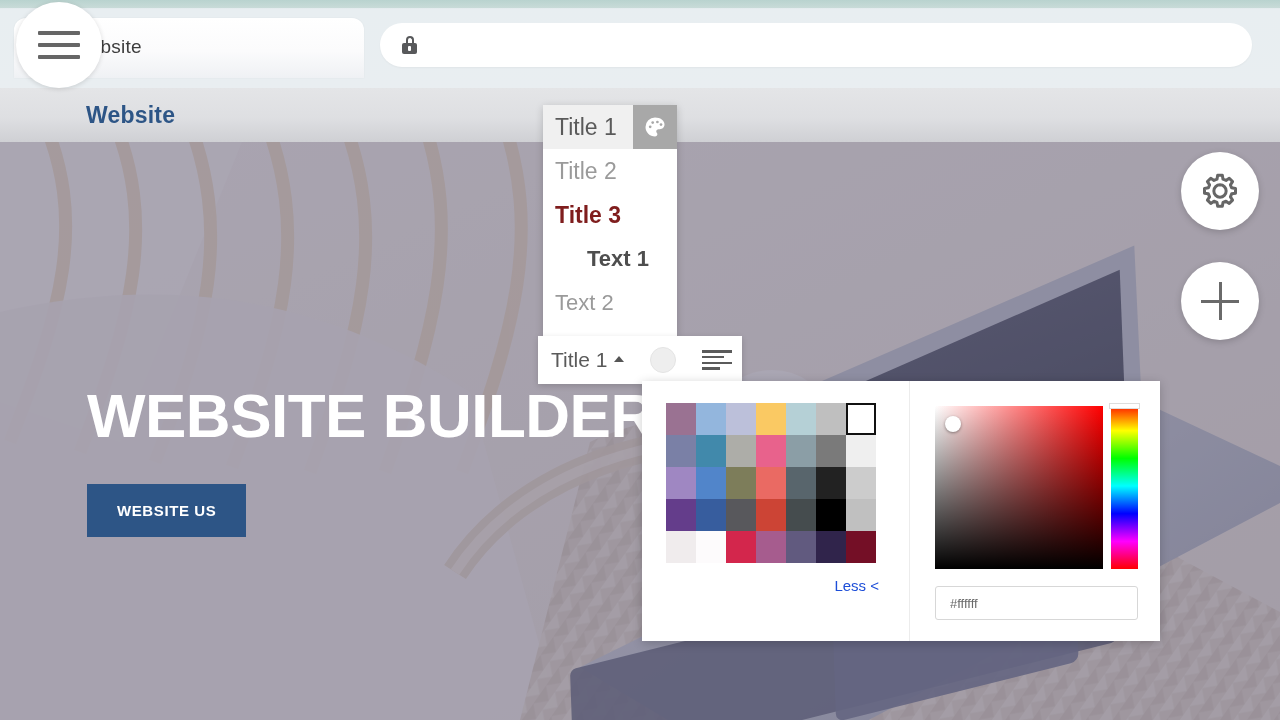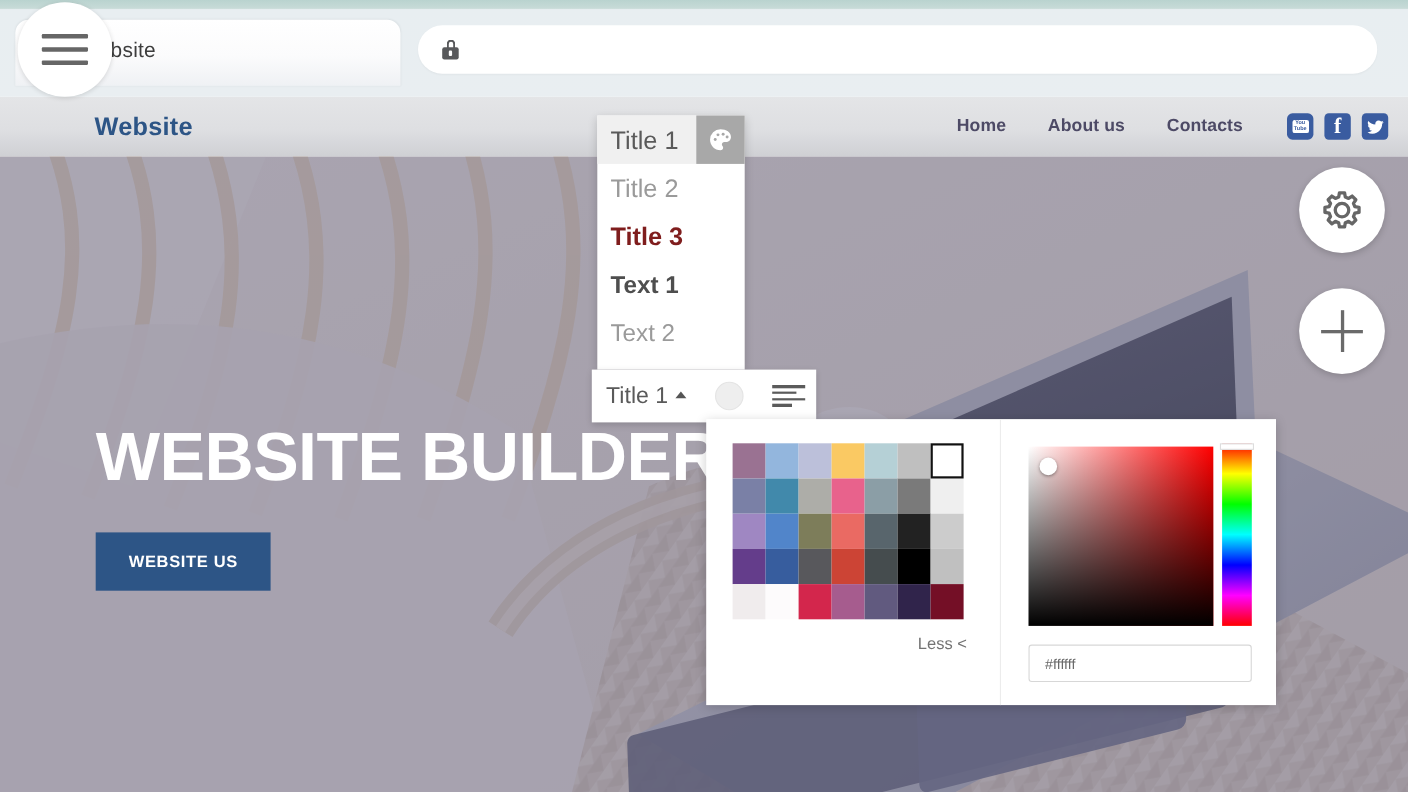--- a/index.html
+++ b/index.html
@@ -123,21 +123,21 @@
     background:#fff; z-index:40; box-shadow:0 2px 8px rgba(0,0,0,.18);
   }
   .style-opt {
     height: 44px; display:flex; align-items:center; padding-left: 12px;
     color:#6b6b6b; cursor:pointer; position:relative;
   }
   .style-opt.sel { background:#f0f0f0; }
   .opt-t1 { font-size: 23px; color:#5a5a5a; }
   .opt-t2 { font-size: 23px; color:#9a9a9a; }
   .opt-t3 { font-size: 23px; font-weight:bold; color:#7f1d1d; }
-  .opt-x1 { font-size: 22px; font-weight:bold; color:#4e4e4e; }
+  .opt-x1 { font-size: 22px; font-weight:bold; color:#4e4e4e;margin-left:32px; }
   .opt-x2 { font-size: 22px; color:#9a9a9a; }
   .palette-btn {
     position:absolute; right:0; top:0; width:44px; height:44px; background:#a8a8a8;
     display:flex; align-items:center; justify-content:center; cursor:pointer;
   }
 
   
   .format-bar {
     position:absolute; left:538px; top:336px; width:204px; height:48px;
     background:#fff; z-index:41; display:flex; align-items:center;
@@ -159,21 +159,21 @@
   .color-popover {
     position:absolute; left:642px; top:381px; width:518px; height:260px;
     background:#fff; z-index:42; display:flex; box-shadow:0 2px 10px rgba(0,0,0,.2);
   }
   .cp-left { width:268px; position:relative; border-right:1px solid #ececec; }
   .cp-right { width:250px; position:relative; }
   .swatch-grid { position:absolute; left:24px; top:22px; display:grid;
     grid-template-columns: repeat(7, 30px); grid-template-rows: repeat(5, 32px); }
   .swatch { width:30px; height:32px; cursor:pointer; }
   .swatch.active { outline: 2px solid #111; outline-offset:-2px; z-index:2; }
-  .less-link { position:absolute; right:30px; top:196px; font-size:15px; color:#737373; cursor:pointer; }
+  .less-link { position:absolute; right:30px; top:196px; font-size:15px; color:#1d4ed8; cursor:pointer; }
 
   .sv-area { position:absolute; left:25px; top:25px; width:168px; height:163px;
     background:
       linear-gradient(to top, #000, rgba(0,0,0,0)),
       linear-gradient(to right, #fff, #ff0000);
     cursor:crosshair;
   }
   .sv-handle { position:absolute; left:18px; top:18px; width:16px; height:16px;
     border-radius:50%; background:#fff; box-shadow:0 1px 3px rgba(0,0,0,.4);
     transform:translate(-50%,-50%); cursor:grab; }
@@ -265,41 +265,20 @@
       <path fill="none" stroke="#666" stroke-width="1.8" stroke-linejoin="round" d="M10.6 2.6h2.8l.4 2.3 1.8.75 1.95-1.3 2 2-1.3 1.95.75 1.8 2.3.4v2.8l-2.3.4-.75 1.8 1.3 1.95-2 2-1.95-1.3-1.8.75-.4 2.3h-2.8l-.4-2.3-1.8-.75-1.95 1.3-2-2 1.3-1.95-.75-1.8-2.3-.4v-2.8l2.3-.4.75-1.8-1.3-1.95 2-2 1.95 1.3 1.8-.75z"></path>
     </svg>
   </div>
   <div class="fab fab-plus">
     <span class="plus-h"></span>
     <span class="plus-v"></span>
   </div>
 
   <div class="site-header">
     <div class="site-logo">Website</div>
-    <div class="site-nav">
-      <a class="nav-link">Home</a>
-      <a class="nav-link">About us</a>
-      <a class="nav-link">Contacts</a>
-      <div class="social">
-        <div class="social-ico soc-yt">
-          <div class="yt-inner">
-              <span>You</span>
-              <span>Tube</span>
-            </div>
-        </div>
-        <div class="social-ico">
-          <span class="fb-glyph">f</span>
-        </div>
-        <div class="social-ico">
-          <svg width="15" height="13" viewBox="0 0 16 13">
-            <path fill="#fff" d="M16 1.6a6.4 6.4 0 01-1.9.5A3.3 3.3 0 0015.5.3a6.6 6.6 0 01-2.1.8A3.3 3.3 0 007.8 4a9.3 9.3 0 01-6.8-3.4A3.3 3.3 0 002 5a3.2 3.2 0 01-1.5-.4 3.3 3.3 0 002.6 3.2 3.3 3.3 0 01-1.5.1 3.3 3.3 0 003 2.3A6.6 6.6 0 010 11.5a9.3 9.3 0 005 1.5c6.1 0 9.4-5 9.4-9.4v-.4A6.7 6.7 0 0016 1.6z"></path>
-          </svg>
-        </div>
-      </div>
-    </div>
   </div>
 
   <div class="browser-chrome">
     <div class="chrome-topline"></div>
     <div class="tab">
       <span class="tab-title">Website</span>
     </div>
     <div class="urlbar">
       <span class="lock-icon">
         <span class="shackle"></span>

